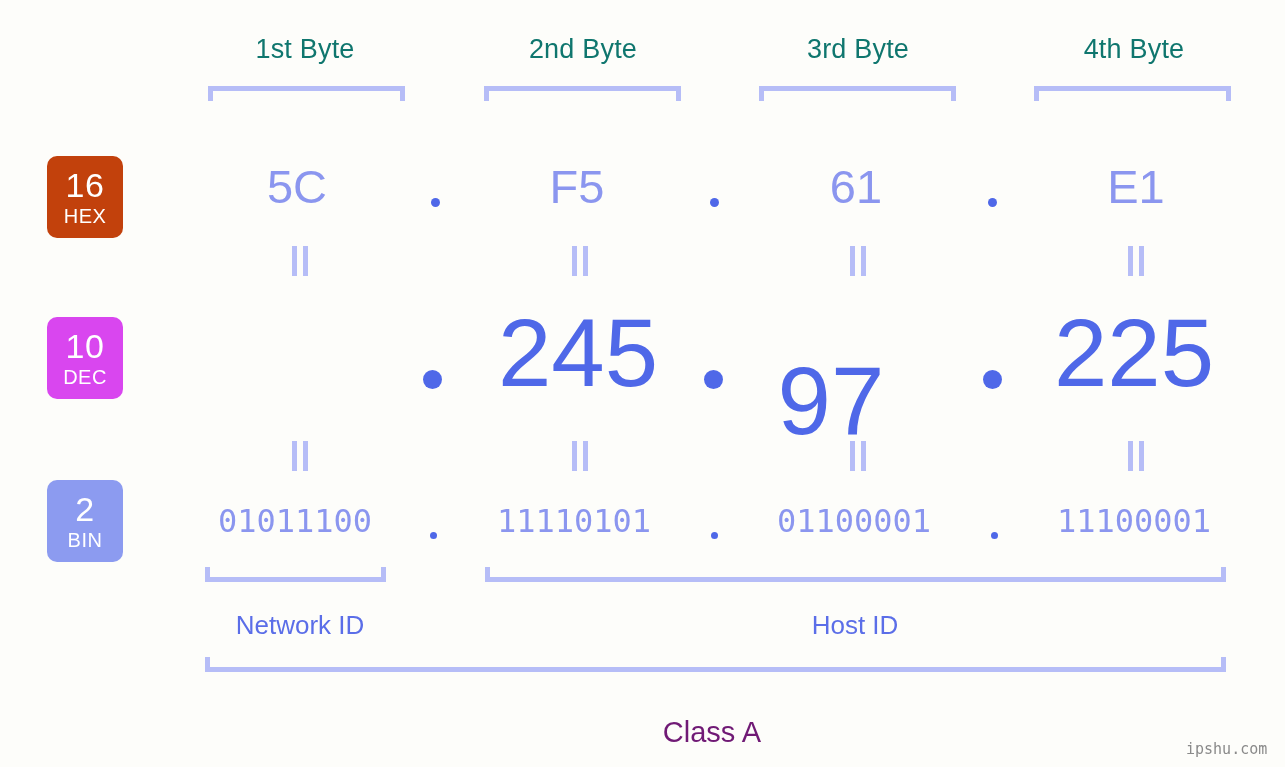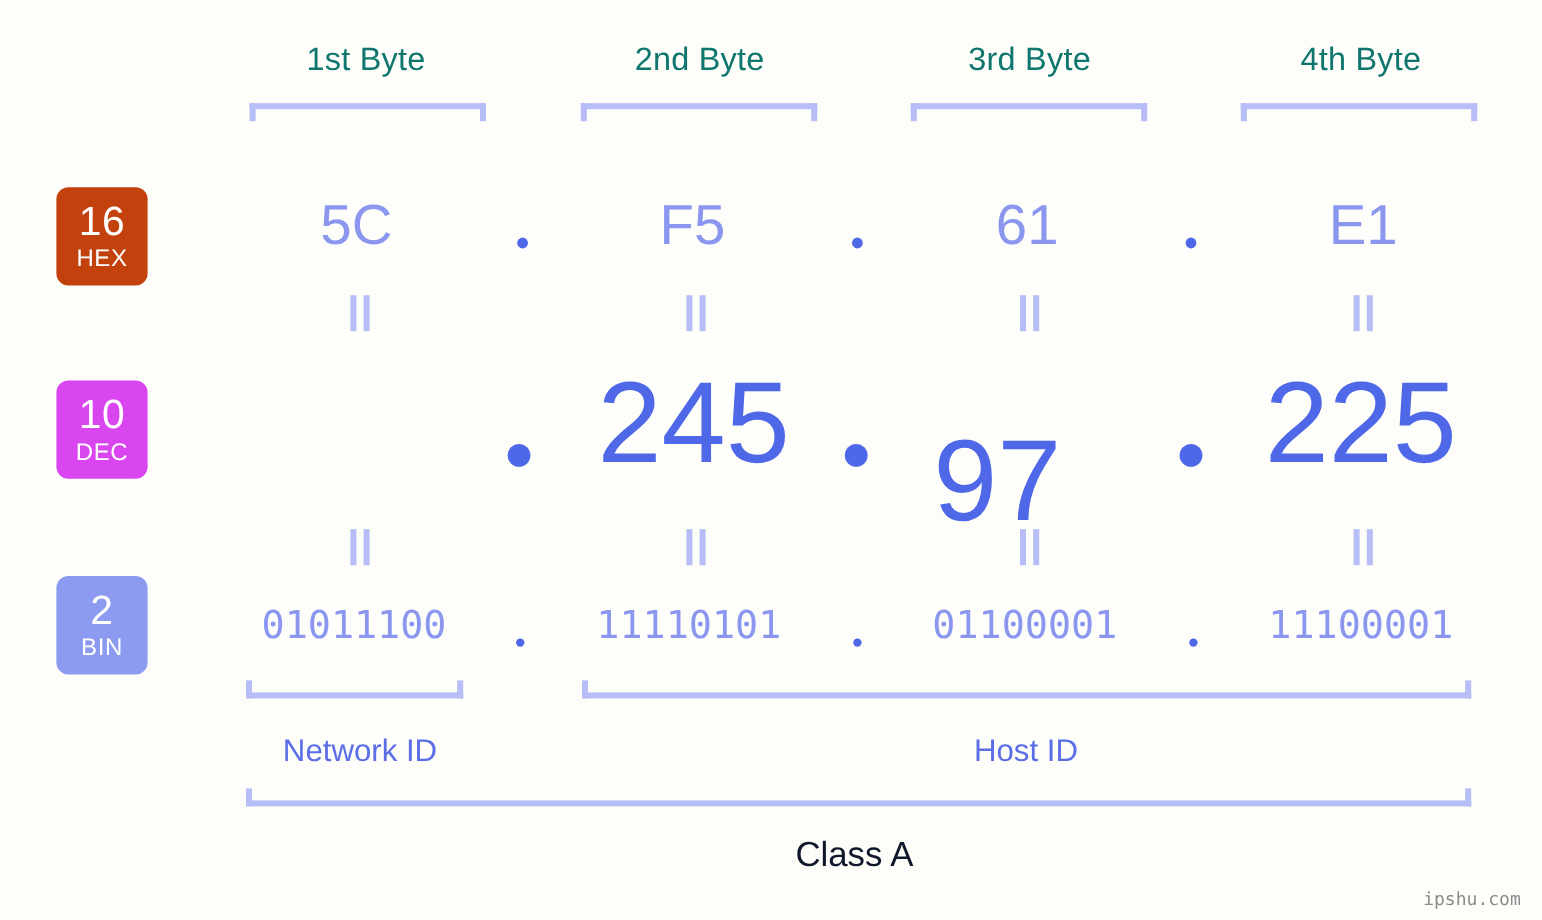--- a/index.html
+++ b/index.html
@@ -127,24 +127,25 @@
   .eq span.b { left: 11px; }
 
   
   .region-label {
     color: #5b6ee8;
     font-size: 26px;
     text-align: center;
     white-space: nowrap;
   }
   .class-label {
-    color: #0f172a;
+    color: #701a75;
     font-size: 29px;
     text-align: center;
     white-space: nowrap;
+    margin-top: 19px;
   }
 
   
   .watermark {
     color: #8a8a8a;
     font-family: "DejaVu Sans Mono", monospace;
     font-size: 15px;
     white-space: nowrap;
   }
 </style>

